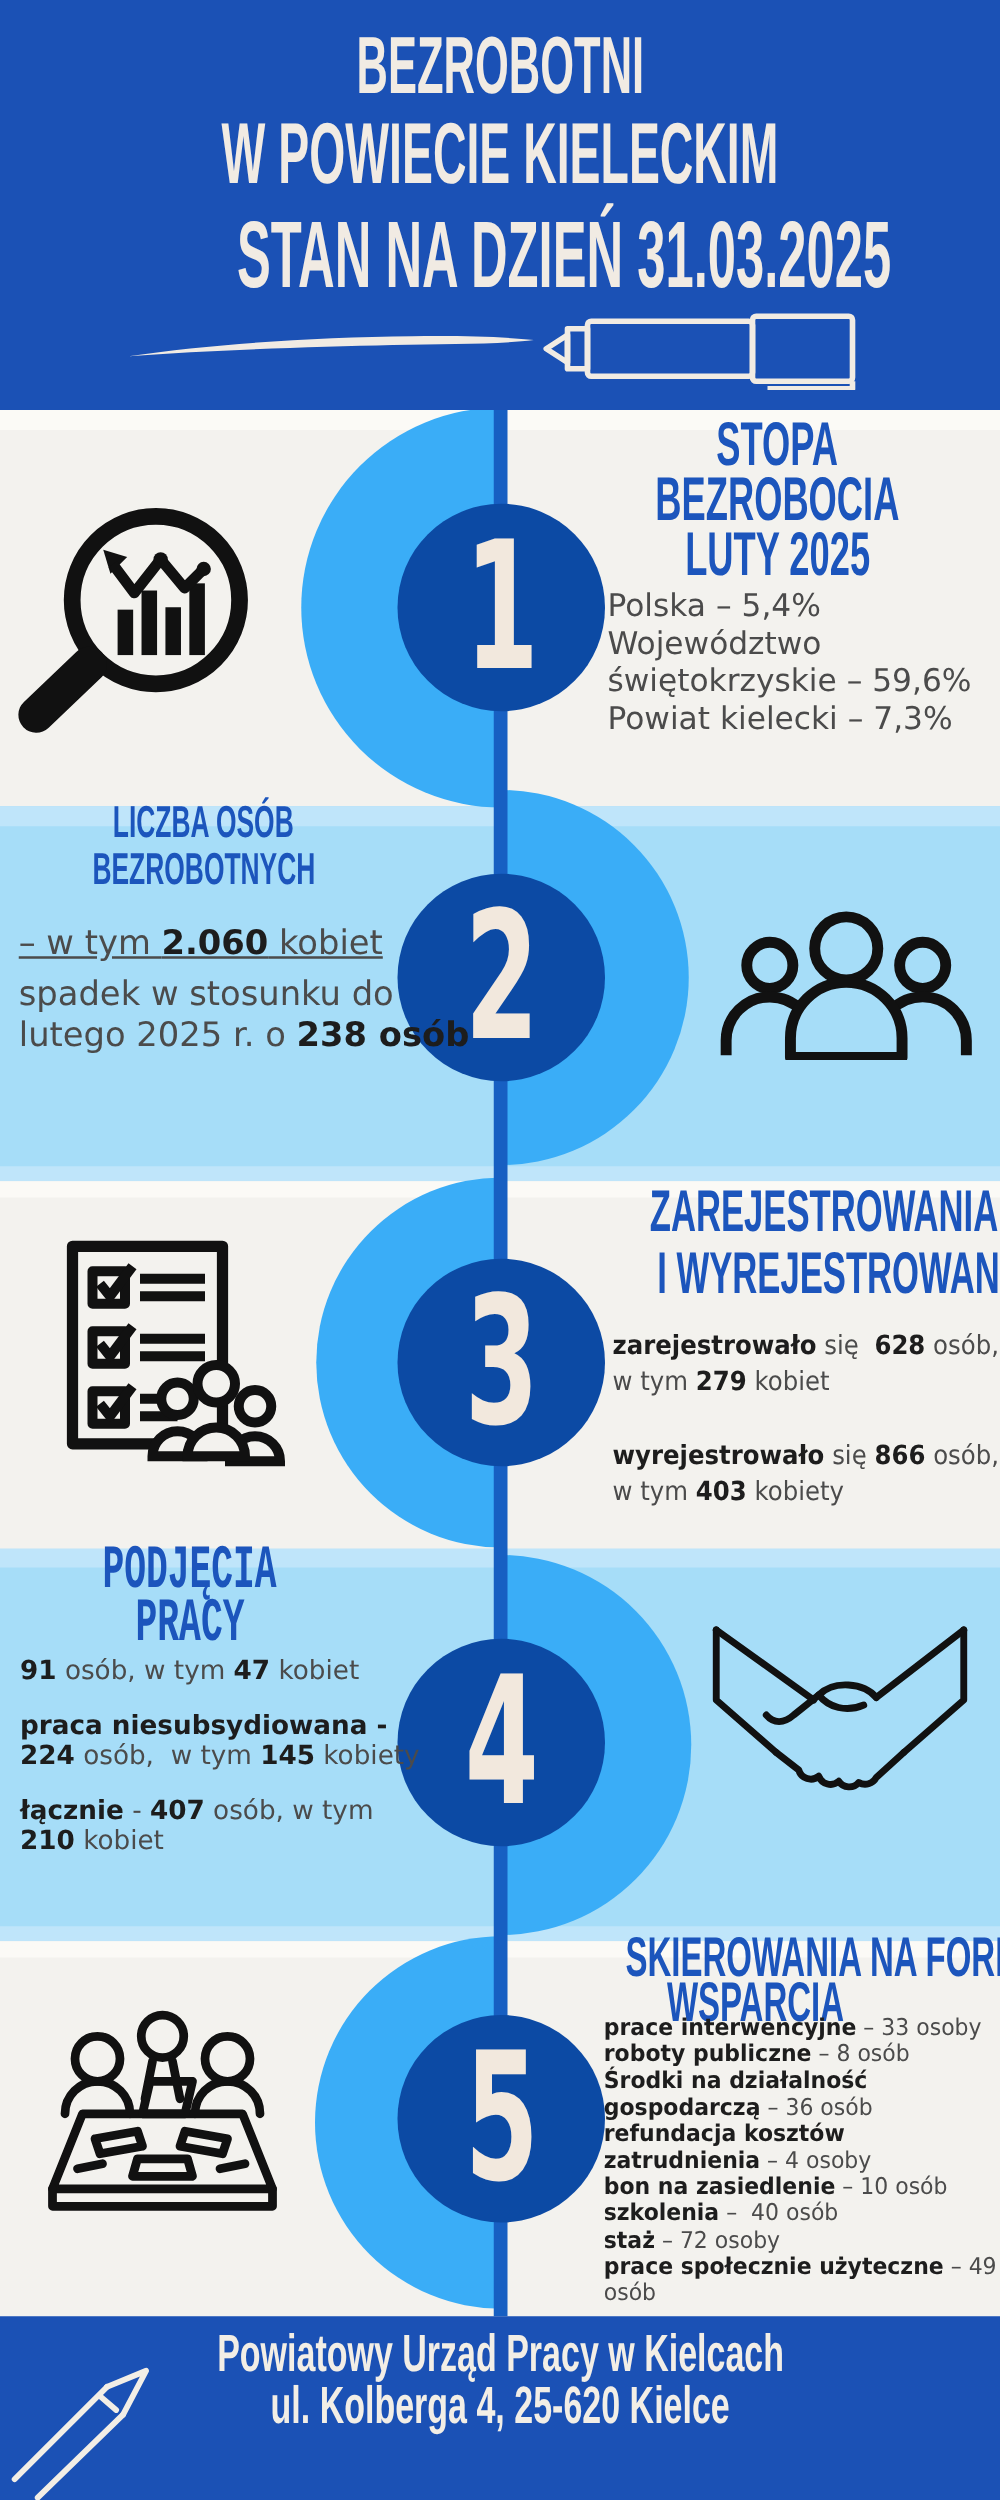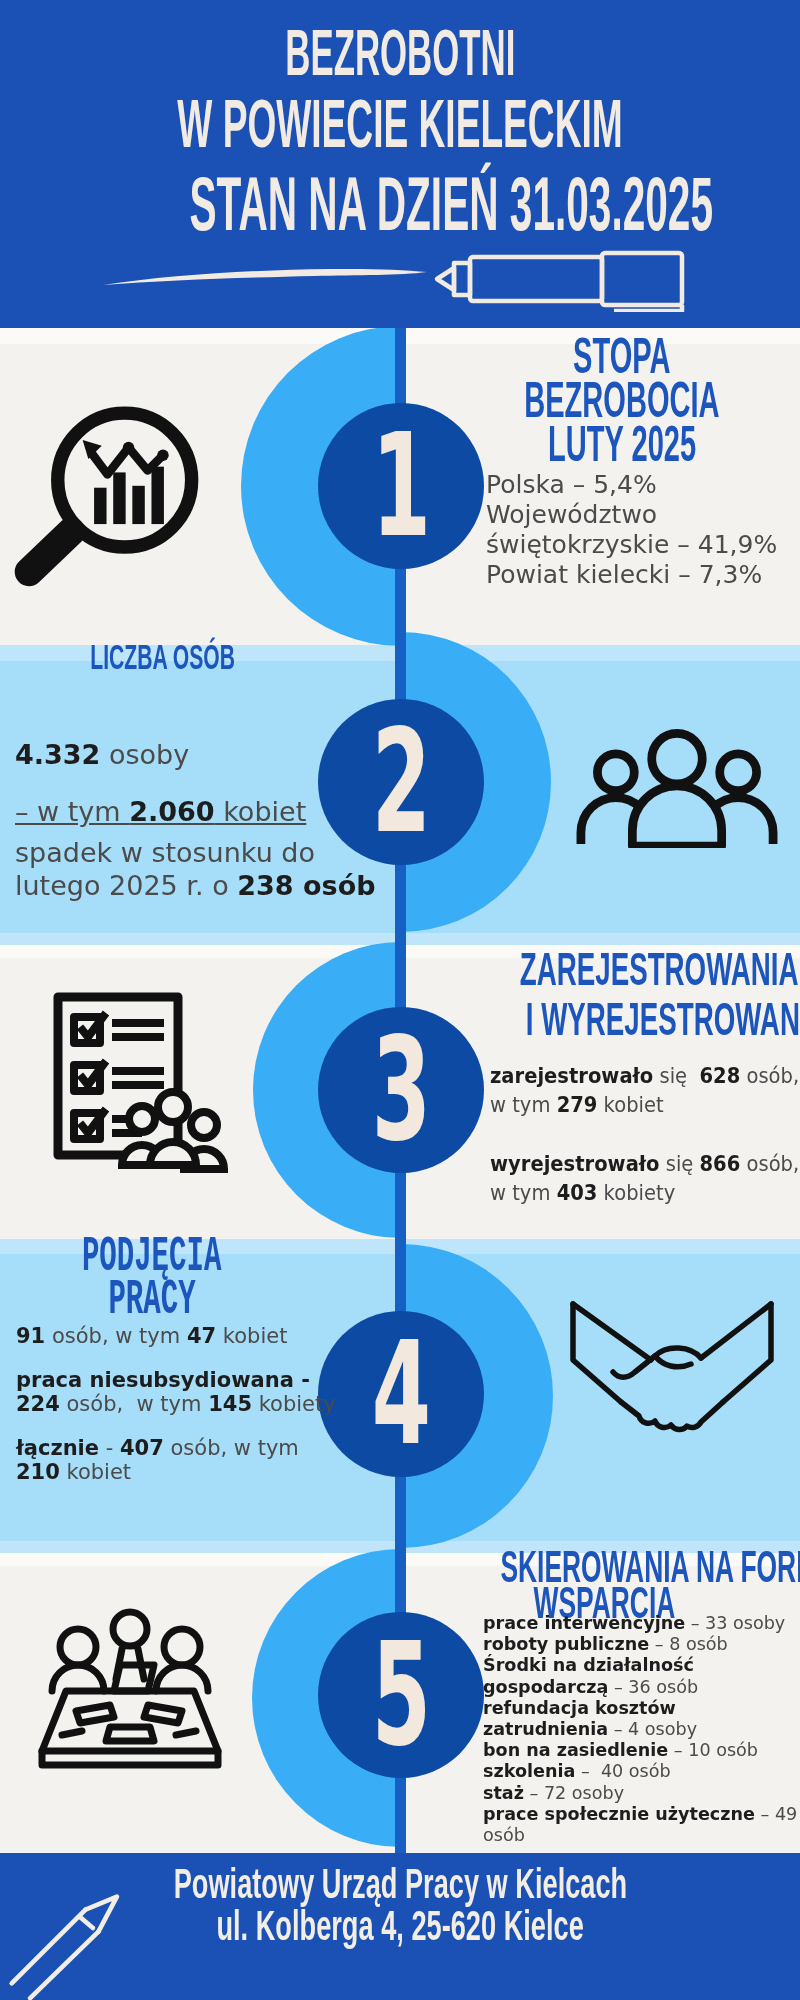--- a/index.html
+++ b/index.html
@@ -168,32 +168,30 @@
   </svg>
   <div class="abs stitle" id="t1">
       <div class="tl"><span class="cond">STOPA</span></div>
       <div class="tl"><span class="cond">BEZROBOCIA</span></div>
       <div class="tl"><span class="cond">LUTY 2025</span></div>
     </div>
   <div class="abs sbody" id="b1">
       <div class="para" style="margin-bottom: 0px;">
         <div class="bline"><span>Polska – 5,4%</span></div>
         <div class="bline"><span>Województwo</span></div>
-        <div class="bline"><span>świętokrzyskie – 41,9%</span></div>
+        <div class="bline"><span>świętokrzyskie – 59,6%</span></div>
         <div class="bline"><span>Powiat kielecki – 7,3%</span></div>
       </div>
     </div>
 
   <div class="abs stitle" id="t2">
       <div class="tl"><span class="cond">LICZBA OSÓB</span></div>
+      <div class="tl"><span class="cond">BEZROBOTNYCH</span></div>
     </div>
   <div class="abs sbody" id="b2">
-      <div class="para" style="margin-bottom: 24px;">
-        <div class="bline"><span class="bb">4.332</span><span> osoby</span></div>
-      </div>
       <div class="para" style="margin-bottom: 8px; text-decoration: underline;">
         <div class="bline"><span>– w tym </span><span class="bb">2.060</span><span> kobiet</span></div>
       </div>
       <div class="para" style="margin-bottom: 0px;">
         <div class="bline"><span>spadek w stosunku do</span></div>
         <div class="bline"><span>lutego 2025 r. o </span><span class="bb">238 osób</span></div>
       </div>
     </div>
   <svg class="abs icon" id="icon2" viewBox="0 0 222 136" stroke="#111" stroke-width="9" fill="#A6DDF8" stroke-linejoin="round">
     <circle cx="48" cy="58" r="19"></circle>

